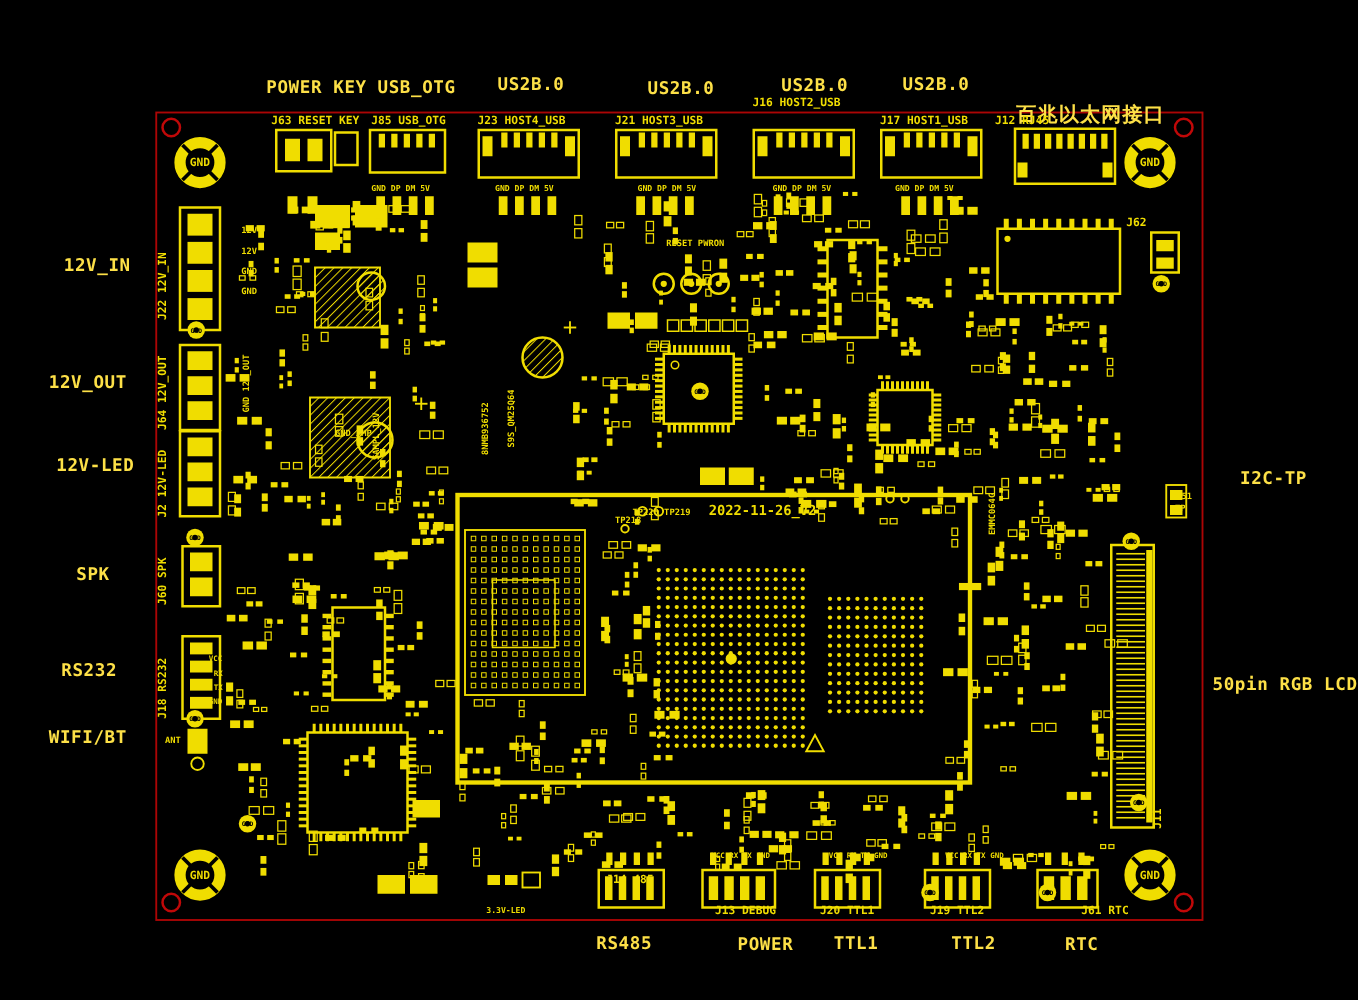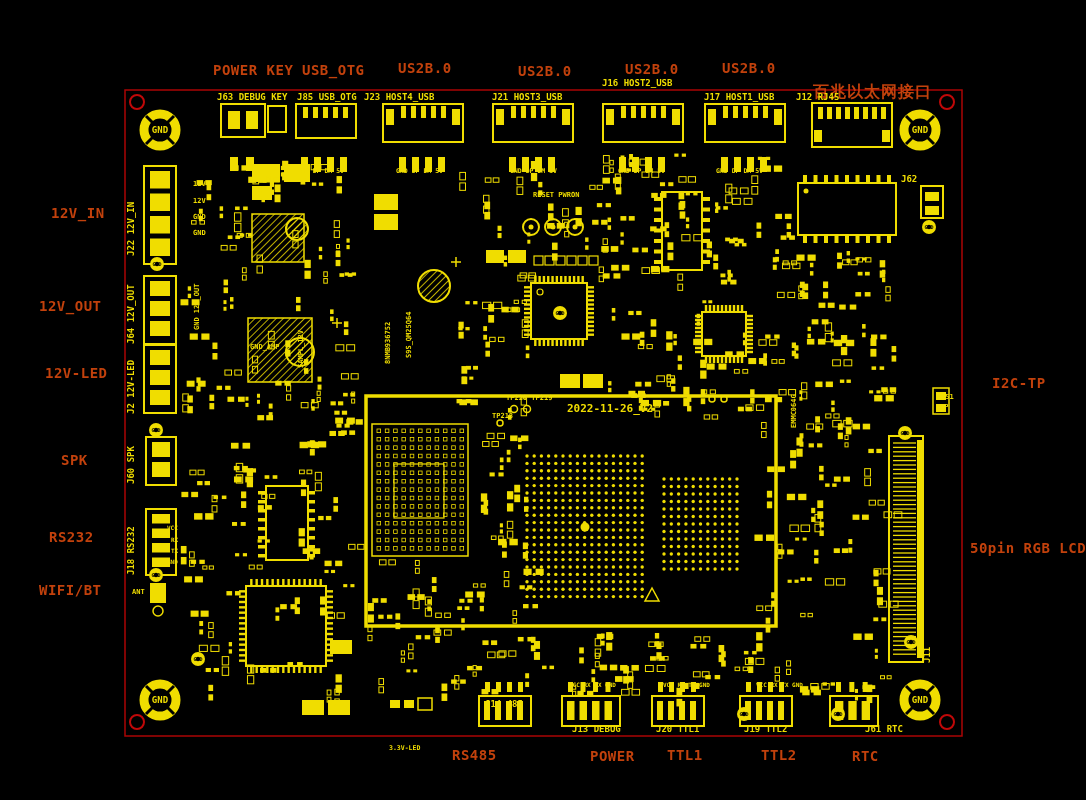--- a/index.html
+++ b/index.html
@@ -1,26 +1,26 @@
 <!DOCTYPE html>
 <html><head>
 <meta charset="utf-8">
 <style>
   html,body{margin:0;padding:0;background:#000;}
   #board{position:relative;width:1086px;height:800px;background:#000;overflow:hidden;
          font-family:"DejaVu Sans Mono",monospace;}
   #deco{position:absolute;left:0;top:0;z-index:1;}
   #deco text{font-family:"DejaVu Sans Mono",monospace;font-weight:bold;}
   .lbl{position:absolute;white-space:nowrap;z-index:2;line-height:1;}
-  .red{font-weight:bold;font-size:14px;color:#c2410c;letter-spacing:.5px;}
+  .red{font-weight:bold;font-size:14px;color:#fde047;letter-spacing:.5px;}
   .red-cn{font-size:16px;letter-spacing:1px;margin-top:24px;}
   .silk{font-weight:bold;font-size:9px;color:#f0dd00;}
   .silk-md{font-size:11px;}
   .silk-7{font-size:7px;}
-  .silk-sm{font-size:6.5px;margin-top:20px;}
+  .silk-sm{font-size:6.5px;}
   .silk-xs{font-size:6px;}
   .vert{transform:rotate(-90deg);transform-origin:0 0;}
 </style>
 </head>
 <body>
 
 <div id="board">
 
   <svg id="deco" width="1086" height="800" viewBox="0 0 1086 800">
     <defs>
@@ -2152,29 +2152,29 @@
   <div class="lbl red" style="left:51px;top:206px">12V_IN</div>
   <div class="lbl red" style="left:39px;top:299px">12V_OUT</div>
   <div class="lbl red" style="left:45px;top:366px">12V-LED</div>
   <div class="lbl red" style="left:61px;top:453px">SPK</div>
   <div class="lbl red" style="left:49px;top:530px">RS232</div>
   <div class="lbl red" style="left:39px;top:583px">WIFI/BT</div>
 
   <div class="lbl red" style="left:992px;top:376px">I2C-TP</div>
   <div class="lbl red" style="left:970px;top:541px">50pin RGB LCD</div>
 
-  <div class="lbl red" style="left:452px;top:748px">RS485</div>
+  <div class="lbl red" style="left:477px;top:748px">RS485</div>
   <div class="lbl red" style="left:590px;top:749px">POWER</div>
   <div class="lbl red" style="left:667px;top:748px">TTL1</div>
   <div class="lbl red" style="left:761px;top:748px">TTL2</div>
   <div class="lbl red" style="left:852px;top:749px">RTC</div>
 
-  <div class="lbl silk" style="left:217px;top:93px">J63 DEBUG KEY</div>
+  <div class="lbl silk" style="left:217px;top:93px">J63 RESET KEY</div>
   <div class="lbl silk" style="left:297px;top:93px">J85 USB_OTG</div>
-  <div class="lbl silk" style="left:364px;top:93px">J23 HOST4_USB</div>
+  <div class="lbl silk" style="left:382px;top:93px">J23 HOST4_USB</div>
   <div class="lbl silk" style="left:492px;top:93px">J21 HOST3_USB</div>
   <div class="lbl silk" style="left:602px;top:79px">J16 HOST2_USB</div>
   <div class="lbl silk" style="left:704px;top:93px">J17 HOST1_USB</div>
   <div class="lbl silk" style="left:796px;top:93px">J12 RJ45</div>
 
   <div class="lbl silk silk-sm" style="left:297px;top:148px">GND DP DM 5V</div>
   <div class="lbl silk silk-sm" style="left:396px;top:148px">GND DP DM 5V</div>
   <div class="lbl silk silk-sm" style="left:510px;top:148px">GND DP DM 5V</div>
   <div class="lbl silk silk-sm" style="left:618px;top:148px">GND DP DM 5V</div>
   <div class="lbl silk silk-sm" style="left:716px;top:148px">GND DP DM 5V</div>
@@ -2208,22 +2208,22 @@
   <div class="lbl silk silk-xs" style="left:663px;top:682px">VCC RX TX GND</div>
   <div class="lbl silk silk-xs" style="left:756px;top:682px">VCC RX TX GND</div>
 
   <div class="lbl silk" style="left:901px;top:175px">J62</div>
   <div class="lbl silk silk-7" style="left:941px;top:394px">J51</div>
   <div class="lbl silk silk-7" style="left:940px;top:404px">TP</div>
   <div class="lbl silk vert" style="left:923px;top:663px">J11</div>
   <div class="lbl silk vert silk-7" style="left:791px;top:428px">EMMC064G</div>
 
   <div class="lbl silk silk-md" style="left:567px;top:403px">2022-11-26_V2</div>
-  <div class="lbl silk silk-7" style="left:506px;top:395px">TP220 TP219</div>
+  <div class="lbl silk silk-7" style="left:506px;top:407px">TP220 TP219</div>
   <div class="lbl silk silk-7" style="left:492px;top:413px">TP218</div>
   <div class="lbl silk silk-7" style="left:533px;top:192px">RESET PWRON</div>
 
-  <div class="lbl silk silk-7" style="left:250px;top:344px">GND_AMP</div>
+  <div class="lbl silk silk-7" style="left:268px;top:344px">GND_AMP</div>
   <div class="lbl silk vert silk-7" style="left:298px;top:368px">SAMPL_12V</div>
   <div class="lbl silk vert silk-7" style="left:385px;top:364px">8NMB936752</div>
   <div class="lbl silk vert silk-7" style="left:406px;top:358px">S9S_QM25Q64</div>
 
 </div>
 
 </body></html>

